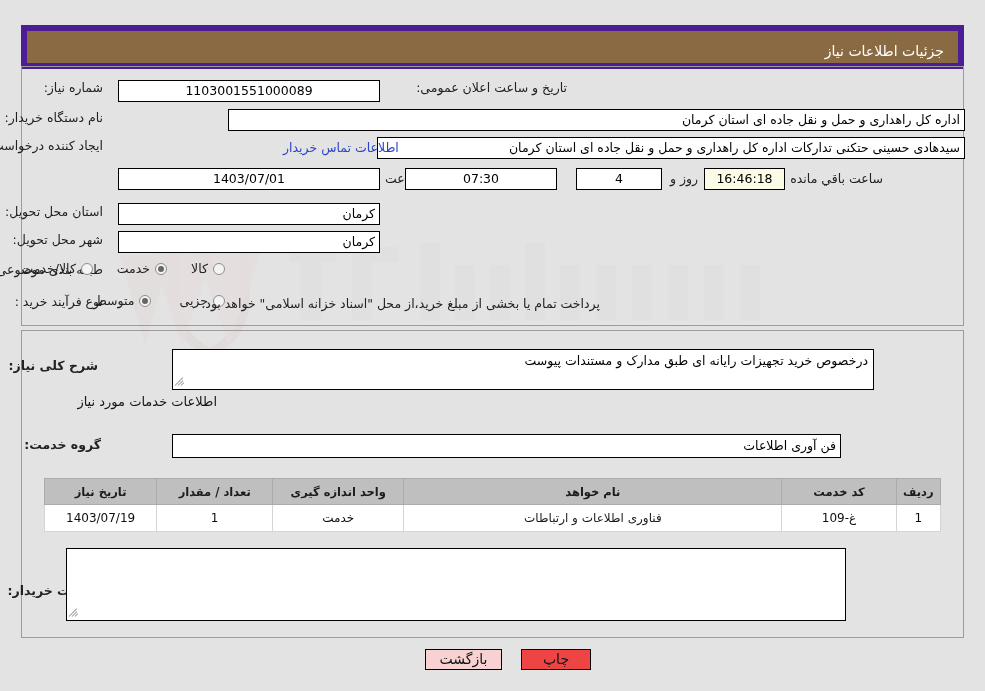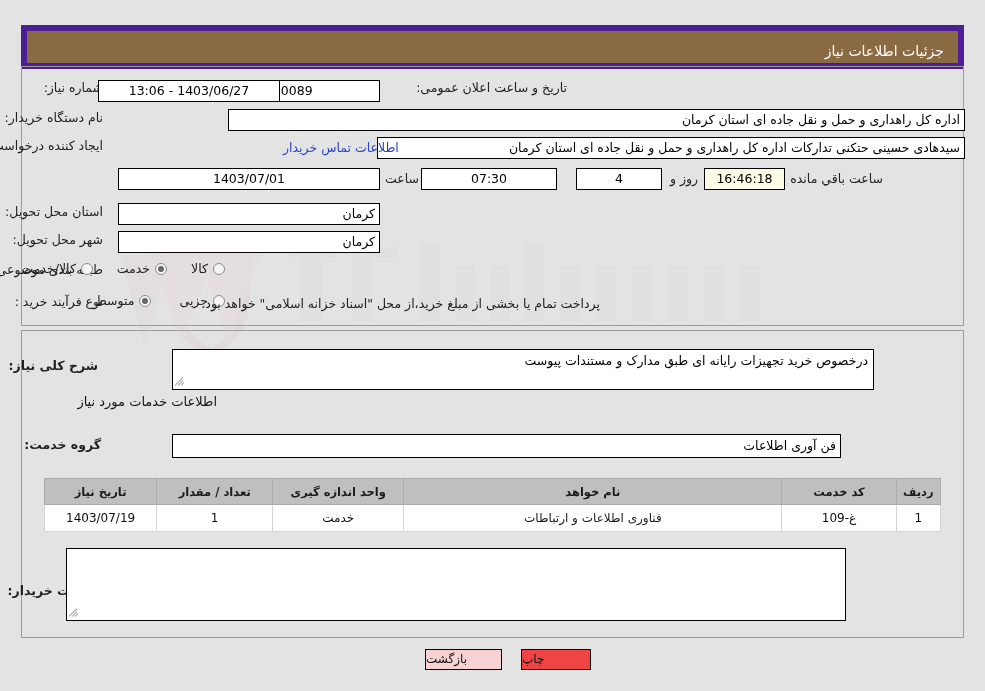--- a/index.html
+++ b/index.html
@@ -192,22 +192,22 @@
     height: 26px;
   }
   .tbl tbody td.svc { color: #1b1b1b; }
 
   
   .btn {
     position: absolute;
     height: 21px;
     border: 1px solid #000;
     box-sizing: border-box;
-    font-size: 12px;
-    text-align: left;
+    font-size: 14px;
+    text-align: center;
     line-height: 19px;
     cursor: pointer;
     color: #111;
     user-select: none;
   }
   #btn-print  { left: 521px; top: 649px; width: 70px; background: #ef4444; }
   #btn-back   { left: 425px; top: 649px; width: 77px; background: #f8d2d2; }
 
   
   .section-head {
@@ -255,36 +255,35 @@
   <div class="panel" id="panel-top"></div>
 
   <div class="row" style="right:882px; top:80px;">
     <span class="lbl">شماره نیاز:</span>
   </div>
   <div class="fld center" style="position:absolute; right:605px; top:80px; width:262px;">1103001551000089</div>
 
   <div class="row" style="right:418px; top:80px;">
     <span class="lbl">تاریخ و ساعت اعلان عمومی:</span>
   </div>
-  <div class="fld center" style="position:absolute; right:705px; top:80px; width:182px; left:100px;">1403/06/27 - 13:06</div>
 
   <div class="row" style="right:882px; top:110px;">
     <span class="lbl">نام دستگاه خریدار:</span>
   </div>
   <div class="fld right" style="position:absolute; left:228px; top:109px; width:737px;">اداره کل راهداری و حمل و نقل جاده ای استان کرمان</div>
 
   <div class="row" style="right:882px; top:138px;">
     <span class="lbl">ایجاد کننده درخواست:</span>
   </div>
   <div class="fld right" style="position:absolute; left:377px; top:137px; width:588px; direction:rtl;">سیدهادی حسینی حتکنی تدارکات اداره کل راهداری و حمل و نقل جاده ای استان کرمان</div>
   <div class="linktext" style="position:absolute; left:283px; top:140px;">اطلاعات تماس خریدار</div>
 
   <div class="fld center" style="position:absolute; right:605px; top:168px; width:262px;">1403/07/01</div>
   <span class="lbl" style="position:absolute; right:566px; top:171px;">ساعت</span>
-  <div class="fld center" style="position:absolute; right:428px; top:168px; width:136px;">07:30</div>
+  <div class="fld center" style="position:absolute; right:428px; top:168px; width:152px;">07:30</div>
   <div class="fld center" style="position:absolute; right:323px; top:168px; width:86px;">4</div>
   <span class="lbl" style="position:absolute; right:287px; top:171px;">روز و</span>
   <div class="fld cream center" style="position:absolute; right:200px; top:168px; width:81px;">16:46:18</div>
   <span class="lbl" style="position:absolute; right:102px; top:171px;">ساعت باقي مانده</span>
 
   <div class="row" style="right:882px; top:204px;">
     <span class="lbl">استان محل تحویل:</span>
   </div>
   <div class="fld right" style="position:absolute; right:605px; top:203px; width:262px;">کرمان</div>
 

